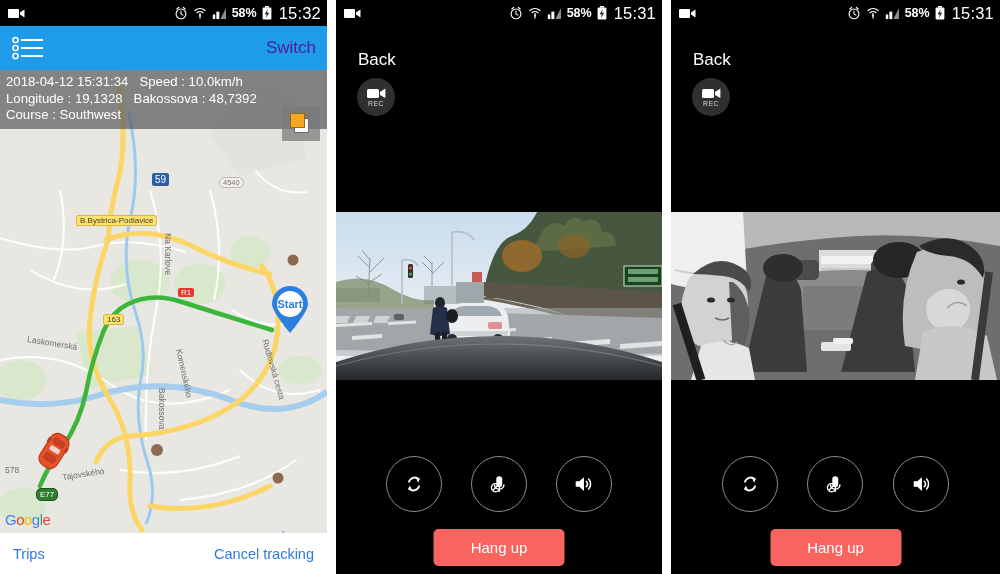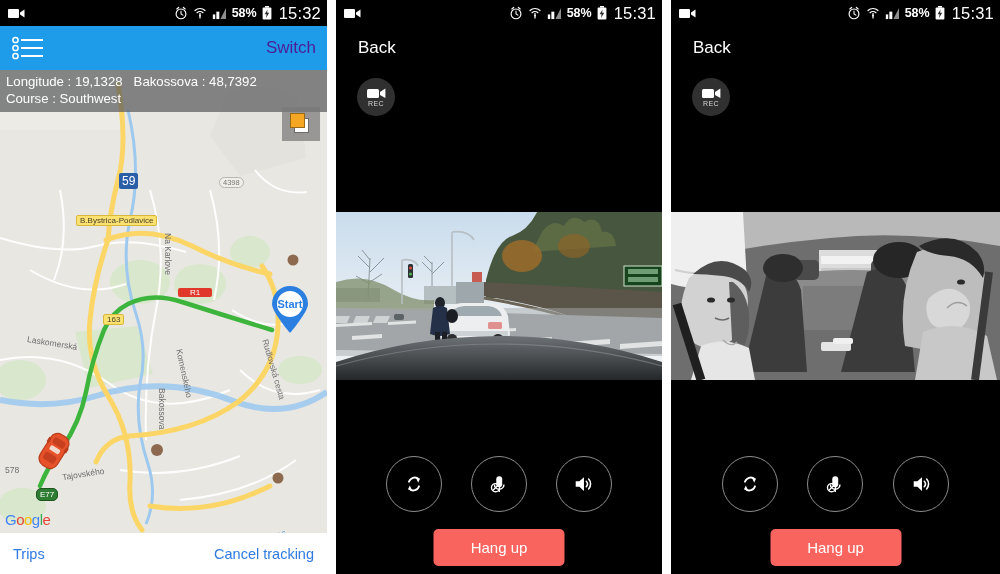--- a/index.html
+++ b/index.html
@@ -96,48 +96,48 @@
   }
   .mp-city { font-size: 17px; color: #9a9793; letter-spacing: .3px; }
   .mp-town { font-size: 11px; color: #97938d; letter-spacing: .9px; }
   .mp-poi { font-size: 9.5px; color: #5f5f5f; }
   .mp-hwy-yellow {
     position: absolute; background: #fbe170; border: 1px solid #d9b93c;
     color: #4a4329; font-size: 8px; padding: 0 3px; border-radius: 2px;
   }
   .mp-hwy-red {
     position: absolute; background: #e0392b; color: #fff; font-size: 8px;
-    padding: 0 12px; border-radius: 2px;
+    padding: 0 3px; border-radius: 2px;
   }
   .mp-hwy-green {
     position: absolute; background: #2e7d32; color: #fff; font-size: 8px;
     padding: 1px 3px; border-radius: 5px; border: 1px solid #1d5720;
   }
   .mp-hwy-blue {
-    position: absolute; background: #2a5fa8; color: #fff; font-size: 12px;
-    padding: 1px 3px; border-radius: 2px;
+    position: absolute; background: #2a5fa8; color: #fff; font-size: 10px;
+    padding: 1px 3px; border-radius: 2px; margin-left: 33px;
   }
   .mp-ellipse {
     position: absolute; border: 1px solid #b9b4ac; color: #7b766e;
     font-size: 7.5px; padding: 0 3px; border-radius: 7px; background: rgba(255,255,255,.35);
   }
   .mp-pin {
     position: absolute; z-index: 9;
   }
   .mp-car { position: absolute; z-index: 9; }
   .g-logo { position: absolute; left: 5px; bottom: 5px; font-size: 15px; font-weight: normal; letter-spacing: -.5px; z-index: 8;}
   .g-logo span:nth-child(1){color:#4285F4}
   .g-logo span:nth-child(2){color:#EA4335}
   .g-logo span:nth-child(3){color:#FBBC05}
   .g-logo span:nth-child(4){color:#4285F4}
   .g-logo span:nth-child(5){color:#34A853}
   .g-logo span:nth-child(6){color:#EA4335}
 
   
-  .back-row { height: 44px; display: flex; align-items: center; padding-left: 22px; }
+  .back-row { height: 44px; display: flex; align-items: flex-end; padding-left: 22px; }
   .back-label { color: #fff; font-size: 17px; }
   .rec-btn {
     position: absolute; left: 21px; top: 78px;
     width: 38px; height: 38px; border-radius: 50%;
     background: #303030; display: flex; flex-direction: column;
     align-items: center; justify-content: center; gap: 1px;
   }
   .rec-btn .rec-text { color: #d6d6d6; font-size: 7px; letter-spacing: .4px; }
 
   .video-frame {
@@ -300,21 +300,21 @@
       <div class="mp-poi" style="left:58px; top:374px; font-size:11.5px; color:#4a4a4a;">anjelický kostol</div>
       <div class="mp-label" style="left:62px; top:399px; transform: rotate(-9deg);">Tajovského</div>
       <div class="mp-poi" style="left:287px; top:404px; font-size:11px;">Robotn</div>
       <div class="mp-label" style="left:5px; top:383px;margin-top:12px;">578</div>
       <div class="mp-hwy-green" style="left:36px; top:418px;">E77</div>
       <div class="mp-city" style="left:166px; top:421px;">Banská</div>
       <div class="mp-city" style="left:166px; top:443px;">Bystrica</div>
 
       <div class="mp-label" style="left:277px; top:460px; color:#5d9fd4; transform: rotate(-18deg);">66</div>
 
-      <div class="mp-ellipse" style="left:219px; top:107px;">4398</div>
+      <div class="mp-ellipse" style="left:219px; top:107px;">4540</div>
       <div class="mp-hwy-blue" style="left:119px; top:103px;">59</div>
 
       <div class="mp-pin" style="left:268px; top:216px;">
         <svg width="44" height="48" viewBox="0 0 44 48">
           <path d="M22 47 C22 47 40 26 40 18 A18 18 0 1 0 4 18 C4 26 22 47 22 47 Z" fill="#2a7fe0"></path>
           <circle cx="22" cy="18" r="13" fill="#fff"></circle>
           <text x="22" y="22" font-size="11" font-weight="bold" text-anchor="middle" fill="#2a7fe0" font-family="Liberation Sans, sans-serif">Start</text>
         </svg>
       </div>
 
@@ -329,20 +329,23 @@
             <rect x="26.5" y="10" width="3" height="6" rx="1.2" fill="#b83d1c"></rect>
           </g>
         </svg>
       </div>
 
       <div class="g-logo">
         <span>G</span><span>o</span><span>o</span><span>g</span><span>l</span><span>e</span>
       </div>
 
       <div class="infobox">
+        <span class="row">
+          <span>2018-04-12 15:31:34</span><span class="sp"></span><span>Speed : 10.0km/h</span>
+        </span>
         <span class="row">
           <span>Longitude : 19,1328</span><span class="sp"></span><span>Bakossova : 48,7392</span>
         </span>
         <span class="row">
           <span>Course : Southwest</span>
         </span>
       </div>
 
       <div class="layers-btn">
         <div class="layers-glyph">

